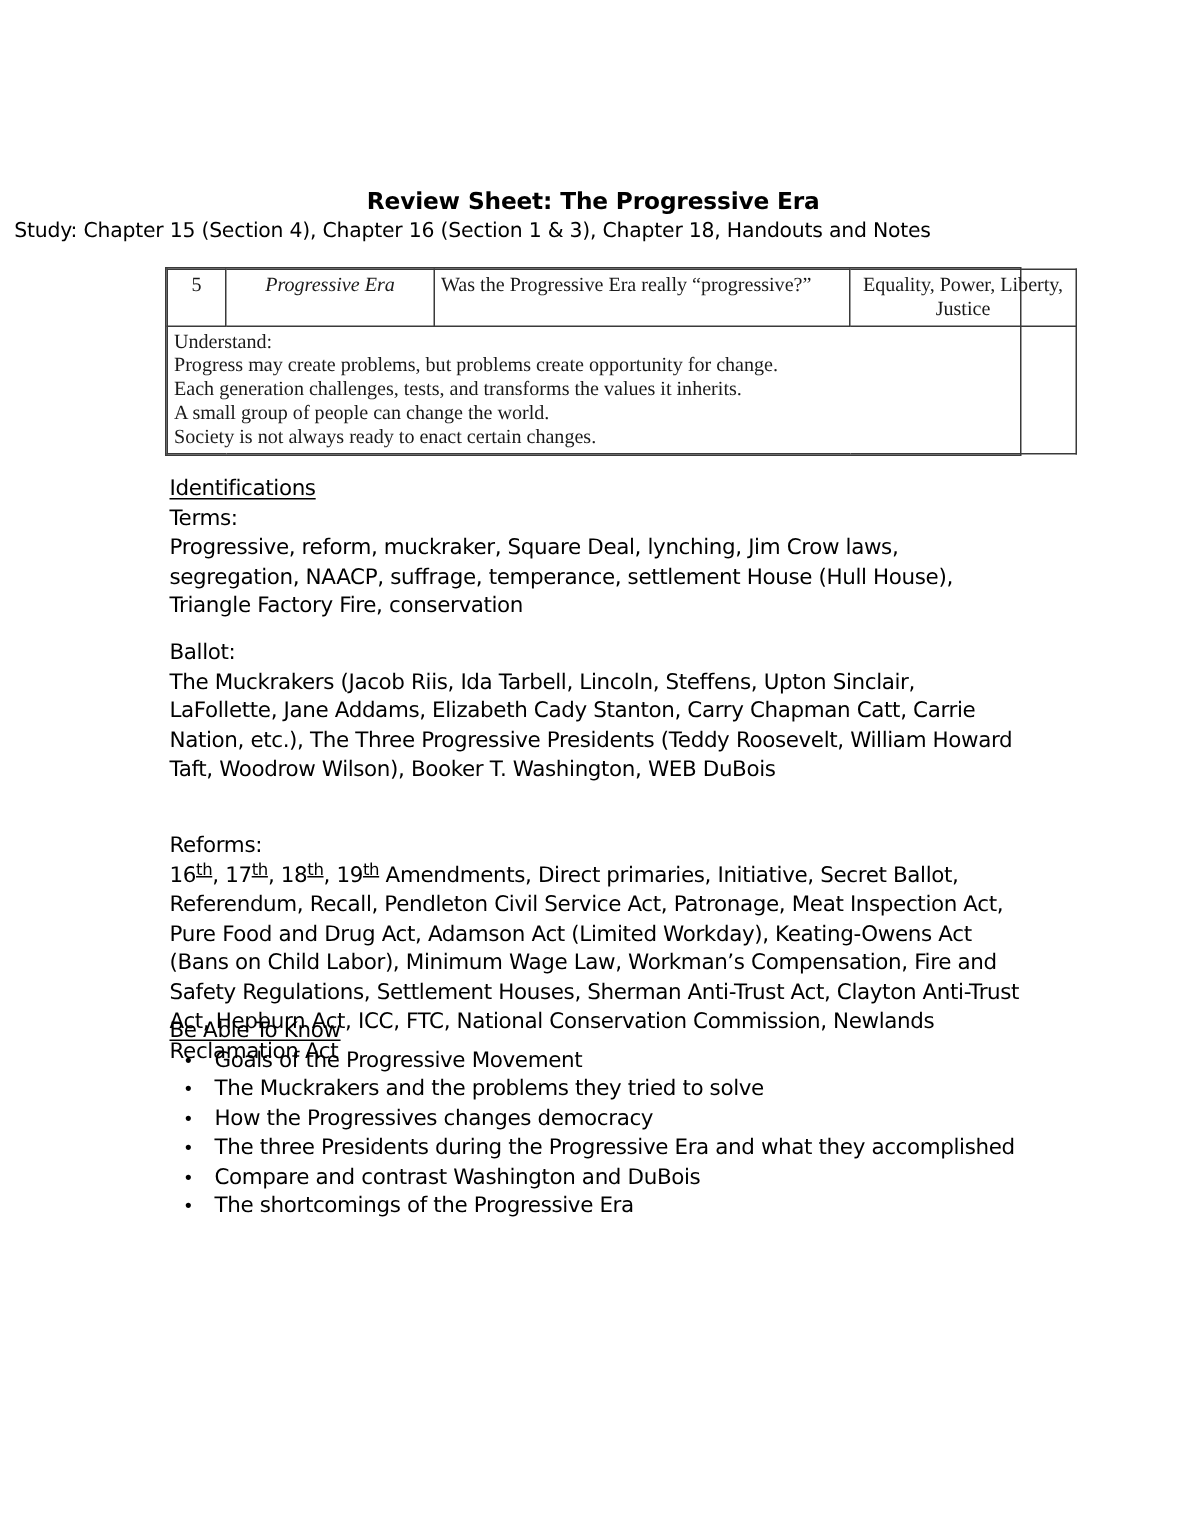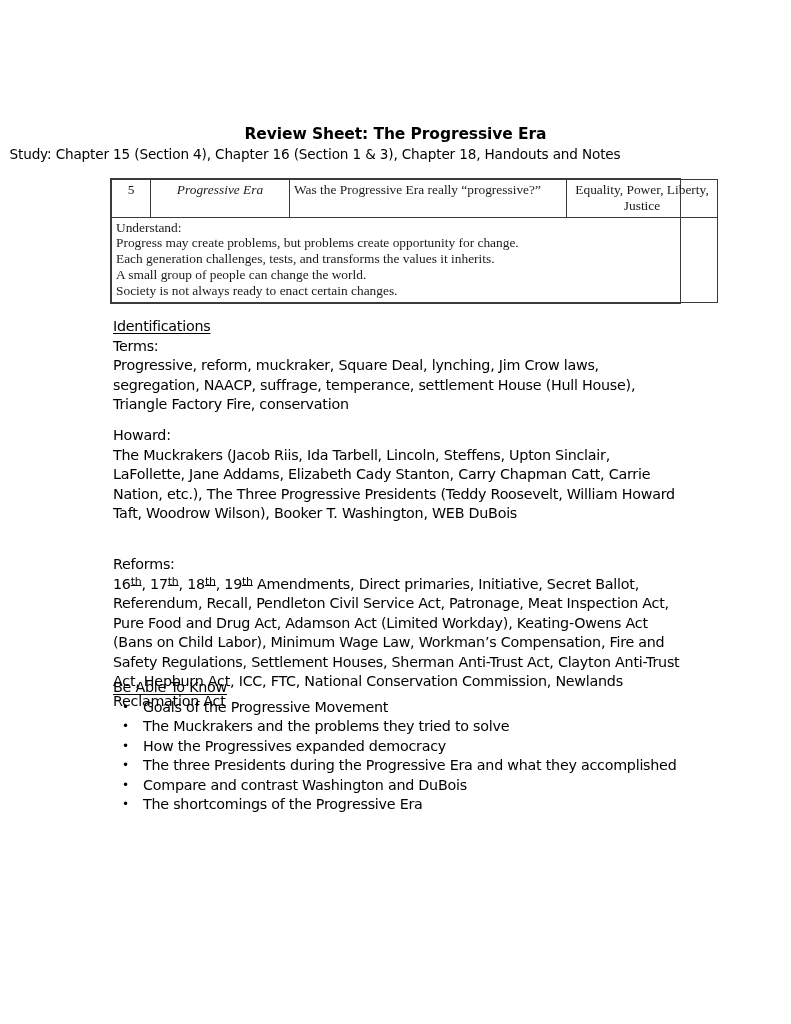--- a/index.html
+++ b/index.html
@@ -165,34 +165,34 @@
     </table>
   </div>
 
   <div class="body-text" id="sec-identifications">
     <span class="sec-label sec-head-underline">Identifications</span>
     <span class="sec-label">Terms:</span>
     <span class="para">Progressive, reform, muckraker, Square Deal, lynching, Jim Crow laws, segregation, NAACP, suffrage, temperance, settlement House (Hull House), Triangle Factory Fire, conservation</span>
   </div>
 
   <div class="body-text" id="sec-people">
-    <span class="sec-label">Howard:</span>
+    <span class="sec-label">Ballot:</span>
     <span class="para">The Muckrakers (Jacob Riis, Ida Tarbell, Lincoln, Steffens, Upton Sinclair, LaFollette, Jane Addams, Elizabeth Cady Stanton, Carry Chapman Catt, Carrie Nation, etc.), The Three Progressive Presidents (Teddy Roosevelt, William Howard Taft, Woodrow Wilson), Booker T. Washington, WEB DuBois</span>
   </div>
 
   <div class="body-text" id="sec-reforms">
     <span class="sec-label">Reforms:</span>
     <span class="para"><span id="amendments-run"><span>16</span><sup>th</sup>, <span>17</span><sup>th</sup>, <span>18</span><sup>th</sup>, <span>19</span><sup>th</sup></span><span id="reforms-body"> Amendments, Direct primaries, Initiative, Secret Ballot, Referendum, Recall, Pendleton Civil Service Act, Patronage, Meat Inspection Act, Pure Food and Drug Act, Adamson Act (Limited Workday), Keating-Owens Act (Bans on Child Labor), Minimum Wage Law, Workman’s Compensation, Fire and Safety Regulations, Settlement Houses, Sherman Anti-Trust Act, Clayton Anti-Trust Act, Hepburn Act, ICC, FTC, National Conservation Commission, Newlands Reclamation Act</span></span>
   </div>
 
   <div class="body-text" id="sec-beable">
     <span class="sec-label sec-head-underline">Be Able To Know</span>
     <ul class="bullets" id="beable-list">
         <li>Goals of the Progressive Movement</li>
         <li>The Muckrakers and the problems they tried to solve</li>
-        <li>How the Progressives expanded democracy</li>
+        <li>How the Progressives changes democracy</li>
         <li>The three Presidents during the Progressive Era and what they accomplished</li>
         <li>Compare and contrast Washington and DuBois</li>
         <li>The shortcomings of the Progressive Era</li>
       </ul>
   </div>
 
 </div>
 
 </body></html>

